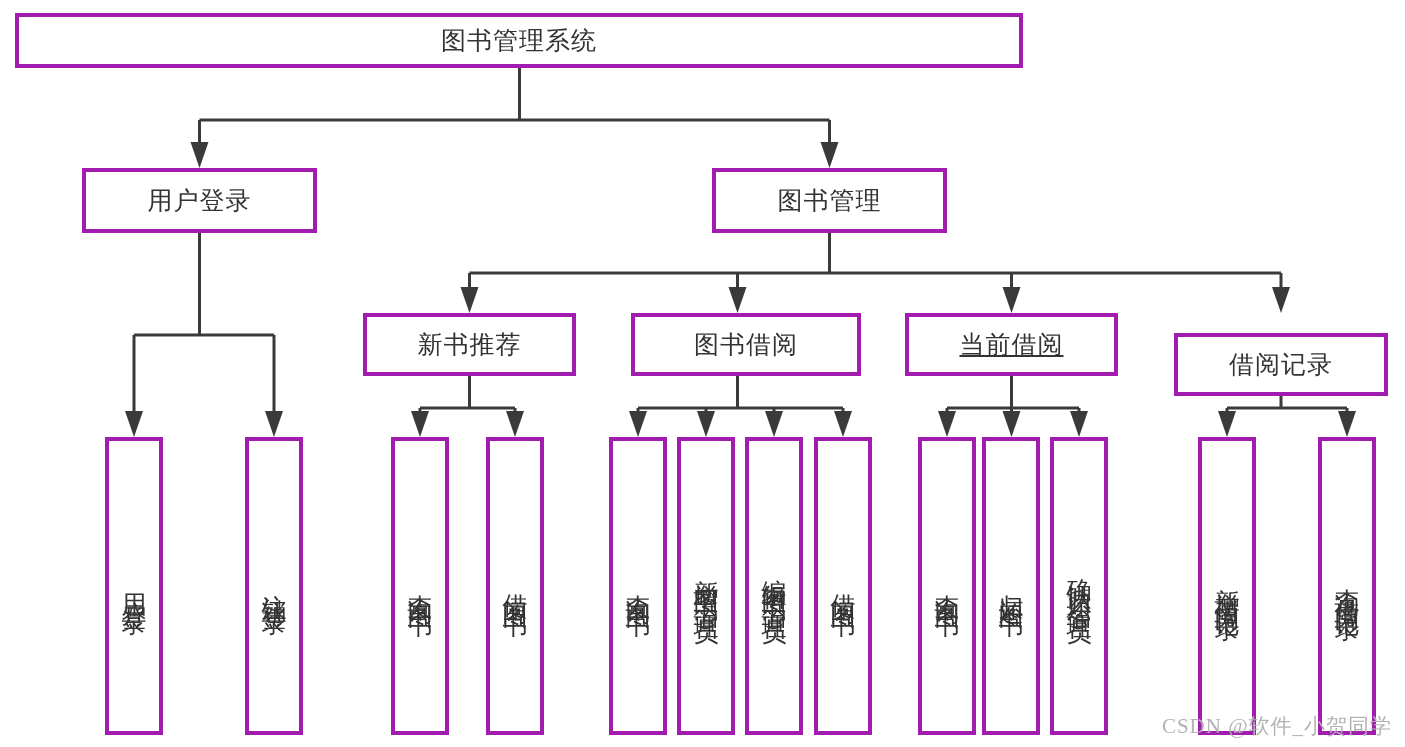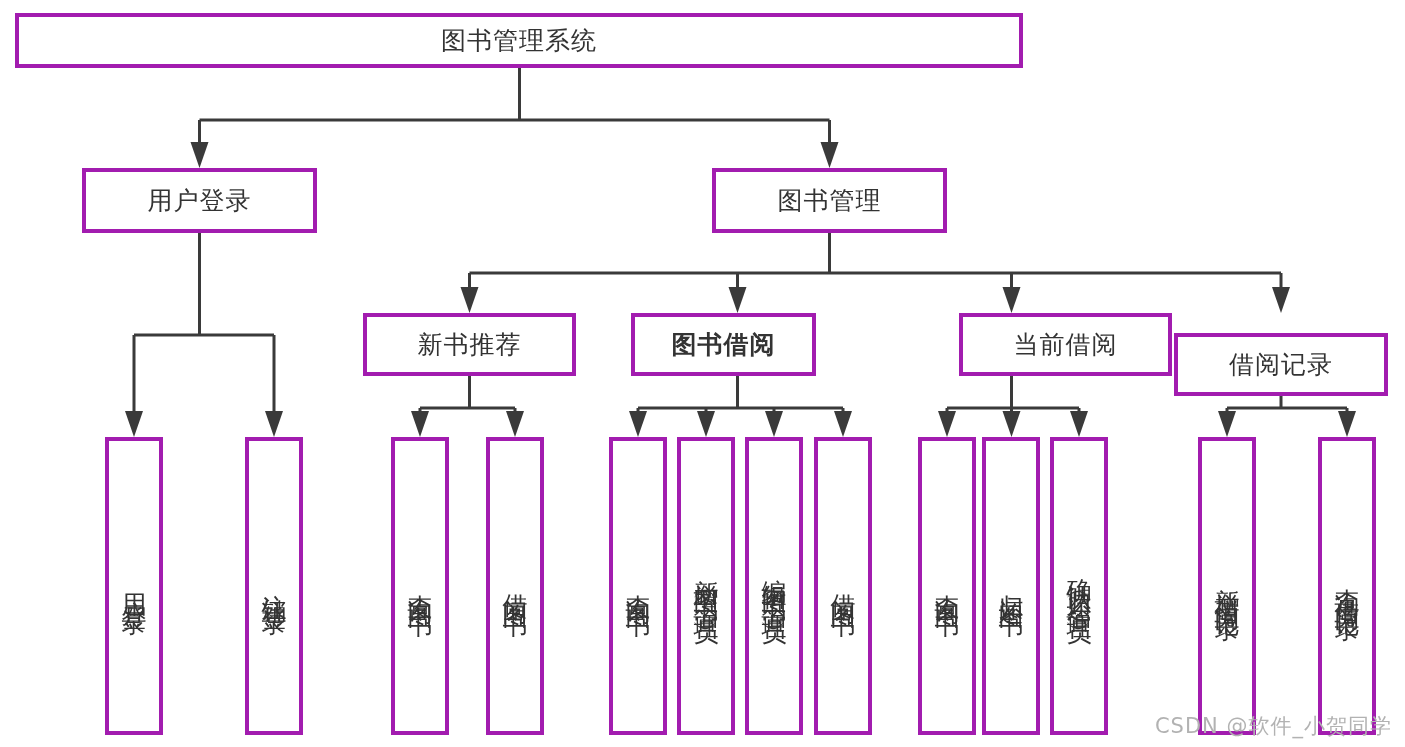--- a/index.html
+++ b/index.html
@@ -42,20 +42,21 @@
   }
   .watermark {
     position: absolute;
     right: 13px;
     top: 712px;
     z-index: 3;
     font-size: 21px;
     color: #b2b2b2;
     letter-spacing: 1px;
     white-space: nowrap;
+    font-family: Liberation Serif, serif;
   }
 </style>
 </head>
 <body>
 
 <div class="canvas">
 
   <svg class="wires" width="1405" height="747" viewBox="0 0 1405 747">
     <g stroke="#3a3a3a" stroke-width="3" fill="none">
 
@@ -103,24 +104,24 @@
   <div class="node h" style="left:82px; top:168px; width:235px; height:65px;">
     <span>用户登录</span>
   </div>
   <div class="node h" style="left:712px; top:168px; width:235px; height:65px;text-align:right;">
     <span>图书管理</span>
   </div>
 
   <div class="node h" style="left:363px; top:313px; width:213px; height:63px;">
     <span>新书推荐</span>
   </div>
-  <div class="node h" style="left:631px; top:313px; width:185px; height:63px;font-weight:bold;">
+  <div class="node h" style="left:631px; top:313px; width:230px; height:63px;">
     <span>图书借阅</span>
   </div>
-  <div class="node h" style="left:959px; top:313px; width:213px; height:63px;">
+  <div class="node h" style="left:905px; top:313px; width:213px; height:63px;text-decoration:underline;">
     <span>当前借阅</span>
   </div>
   <div class="node h" style="left:1174px; top:313px; width:214px; height:63px;margin-top:20px;">
     <span>借阅记录</span>
   </div>
 
   <div class="node v" style="left:105px; top:437px; width:58px; height:298px;">
     <span>用户登录</span>
   </div>
   <div class="node v" style="left:245px; top:437px; width:58px; height:298px;">

